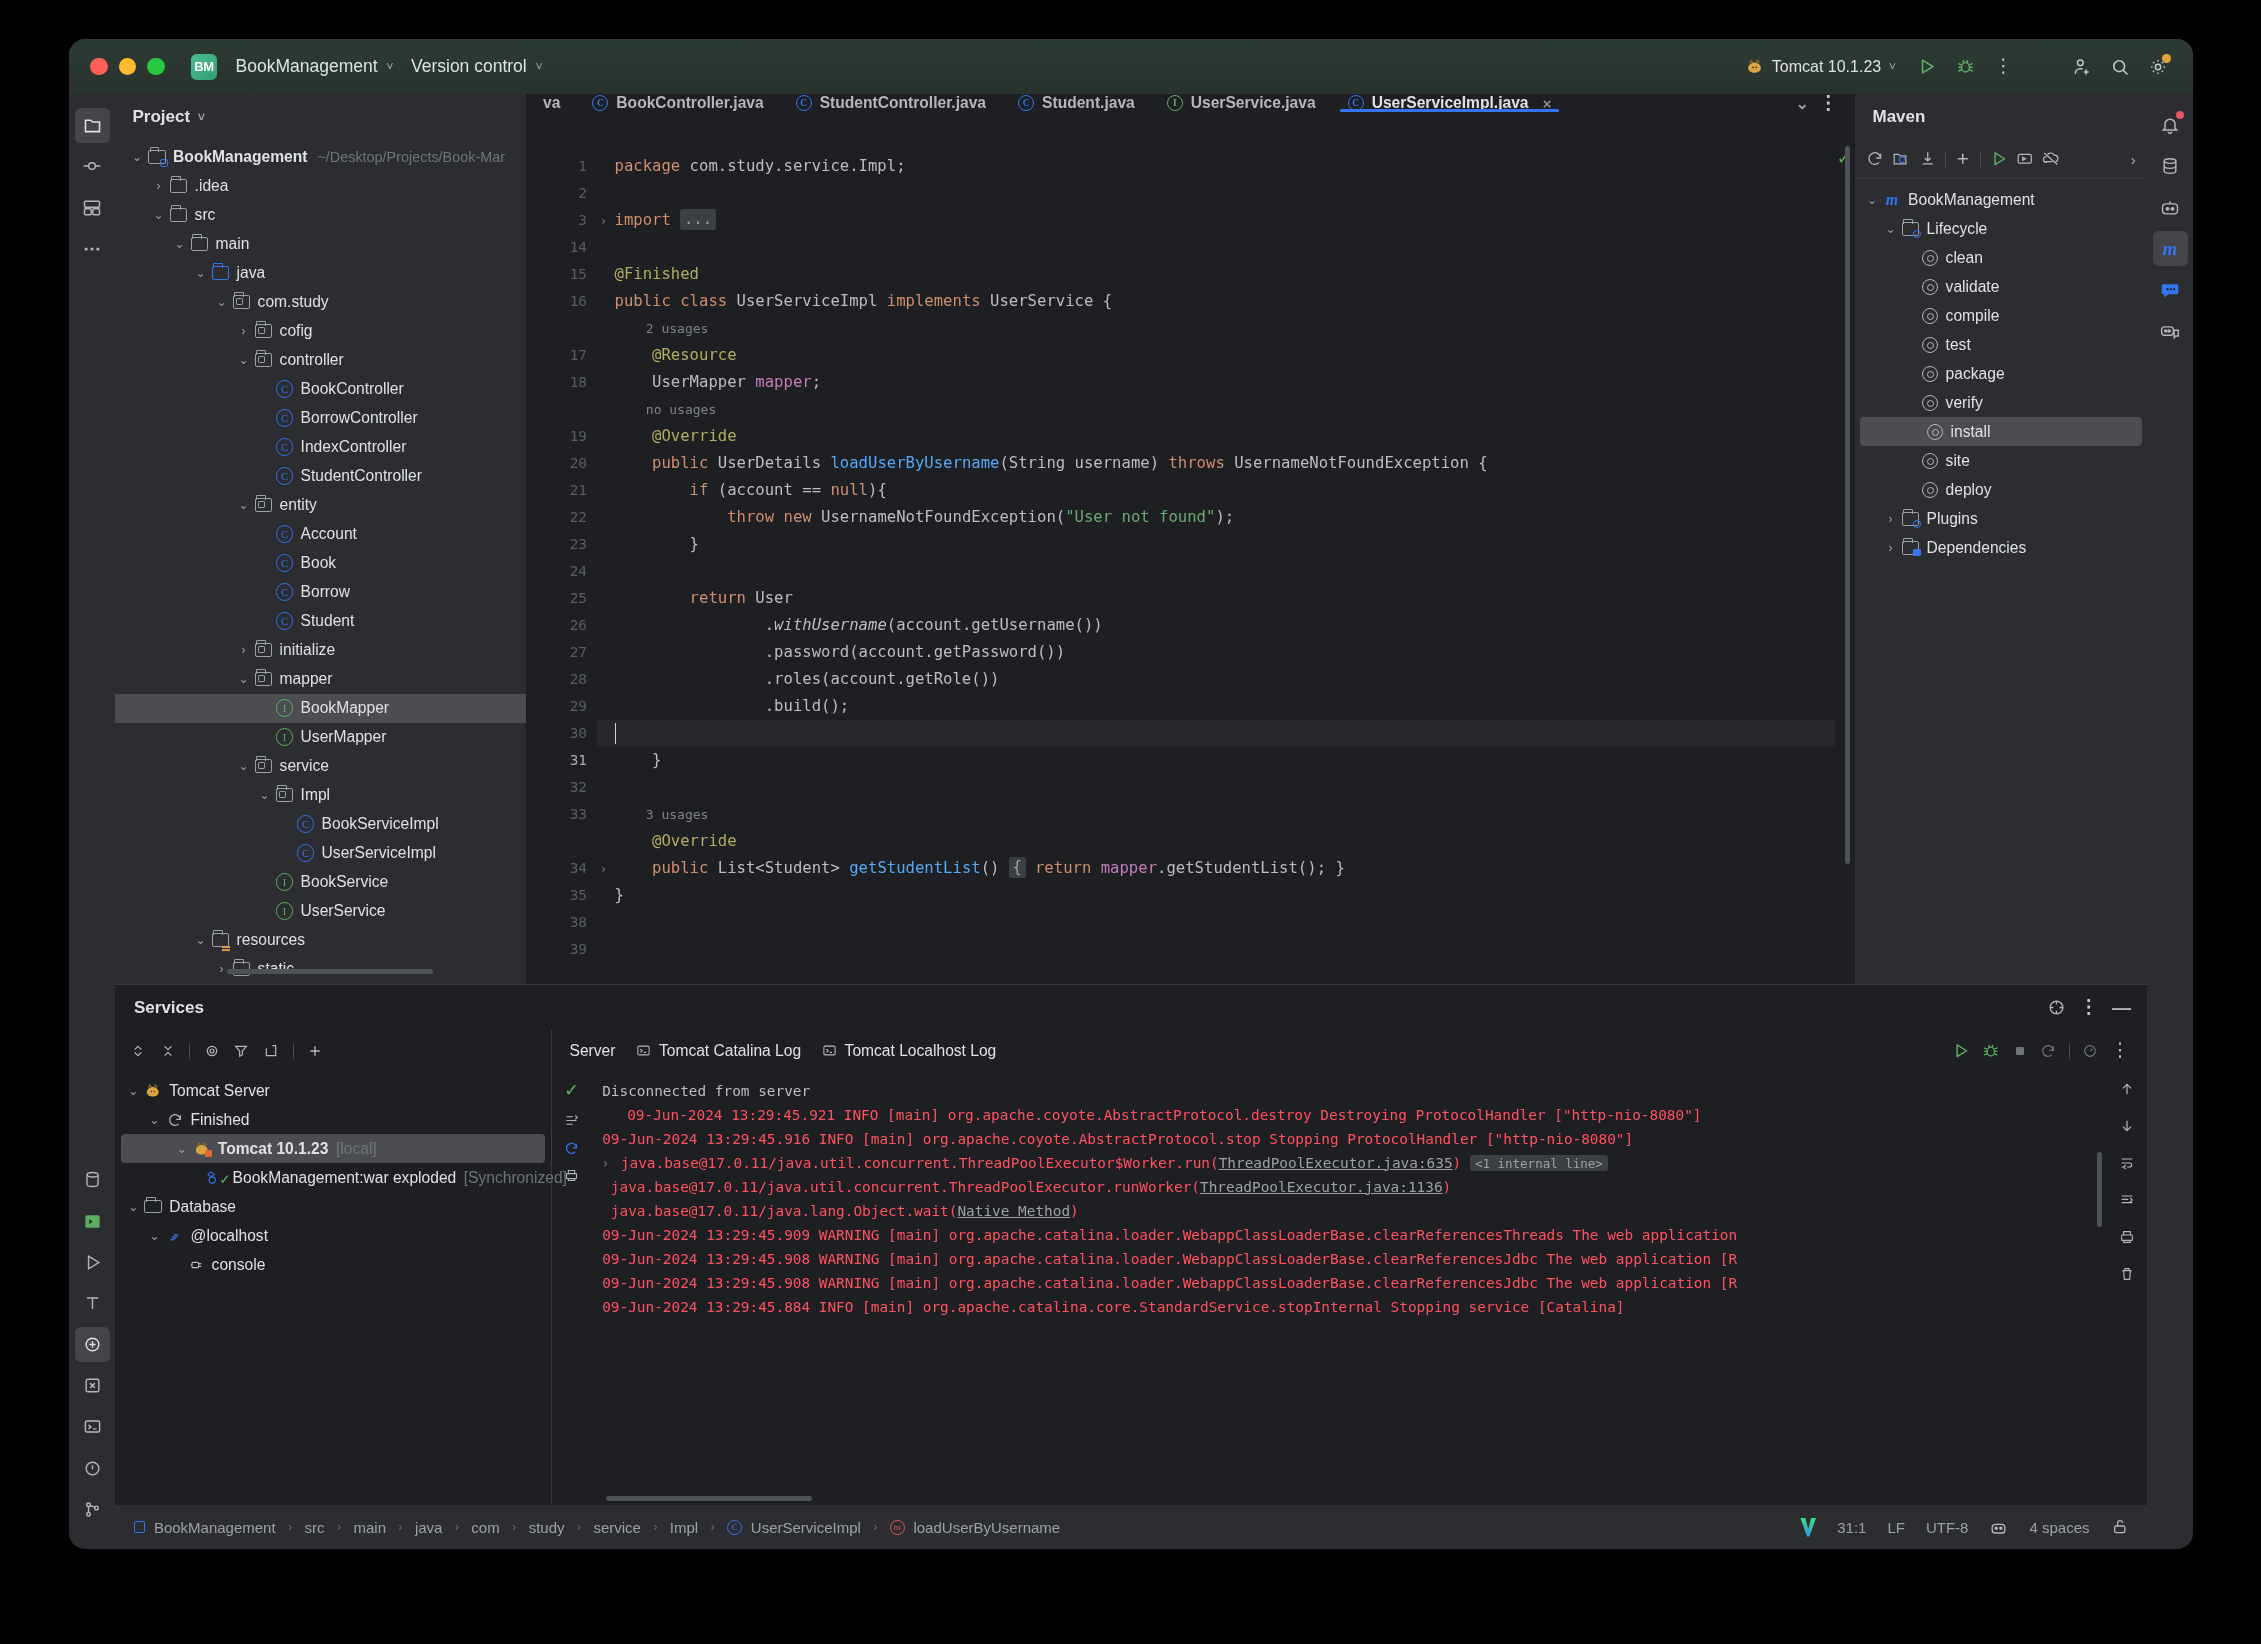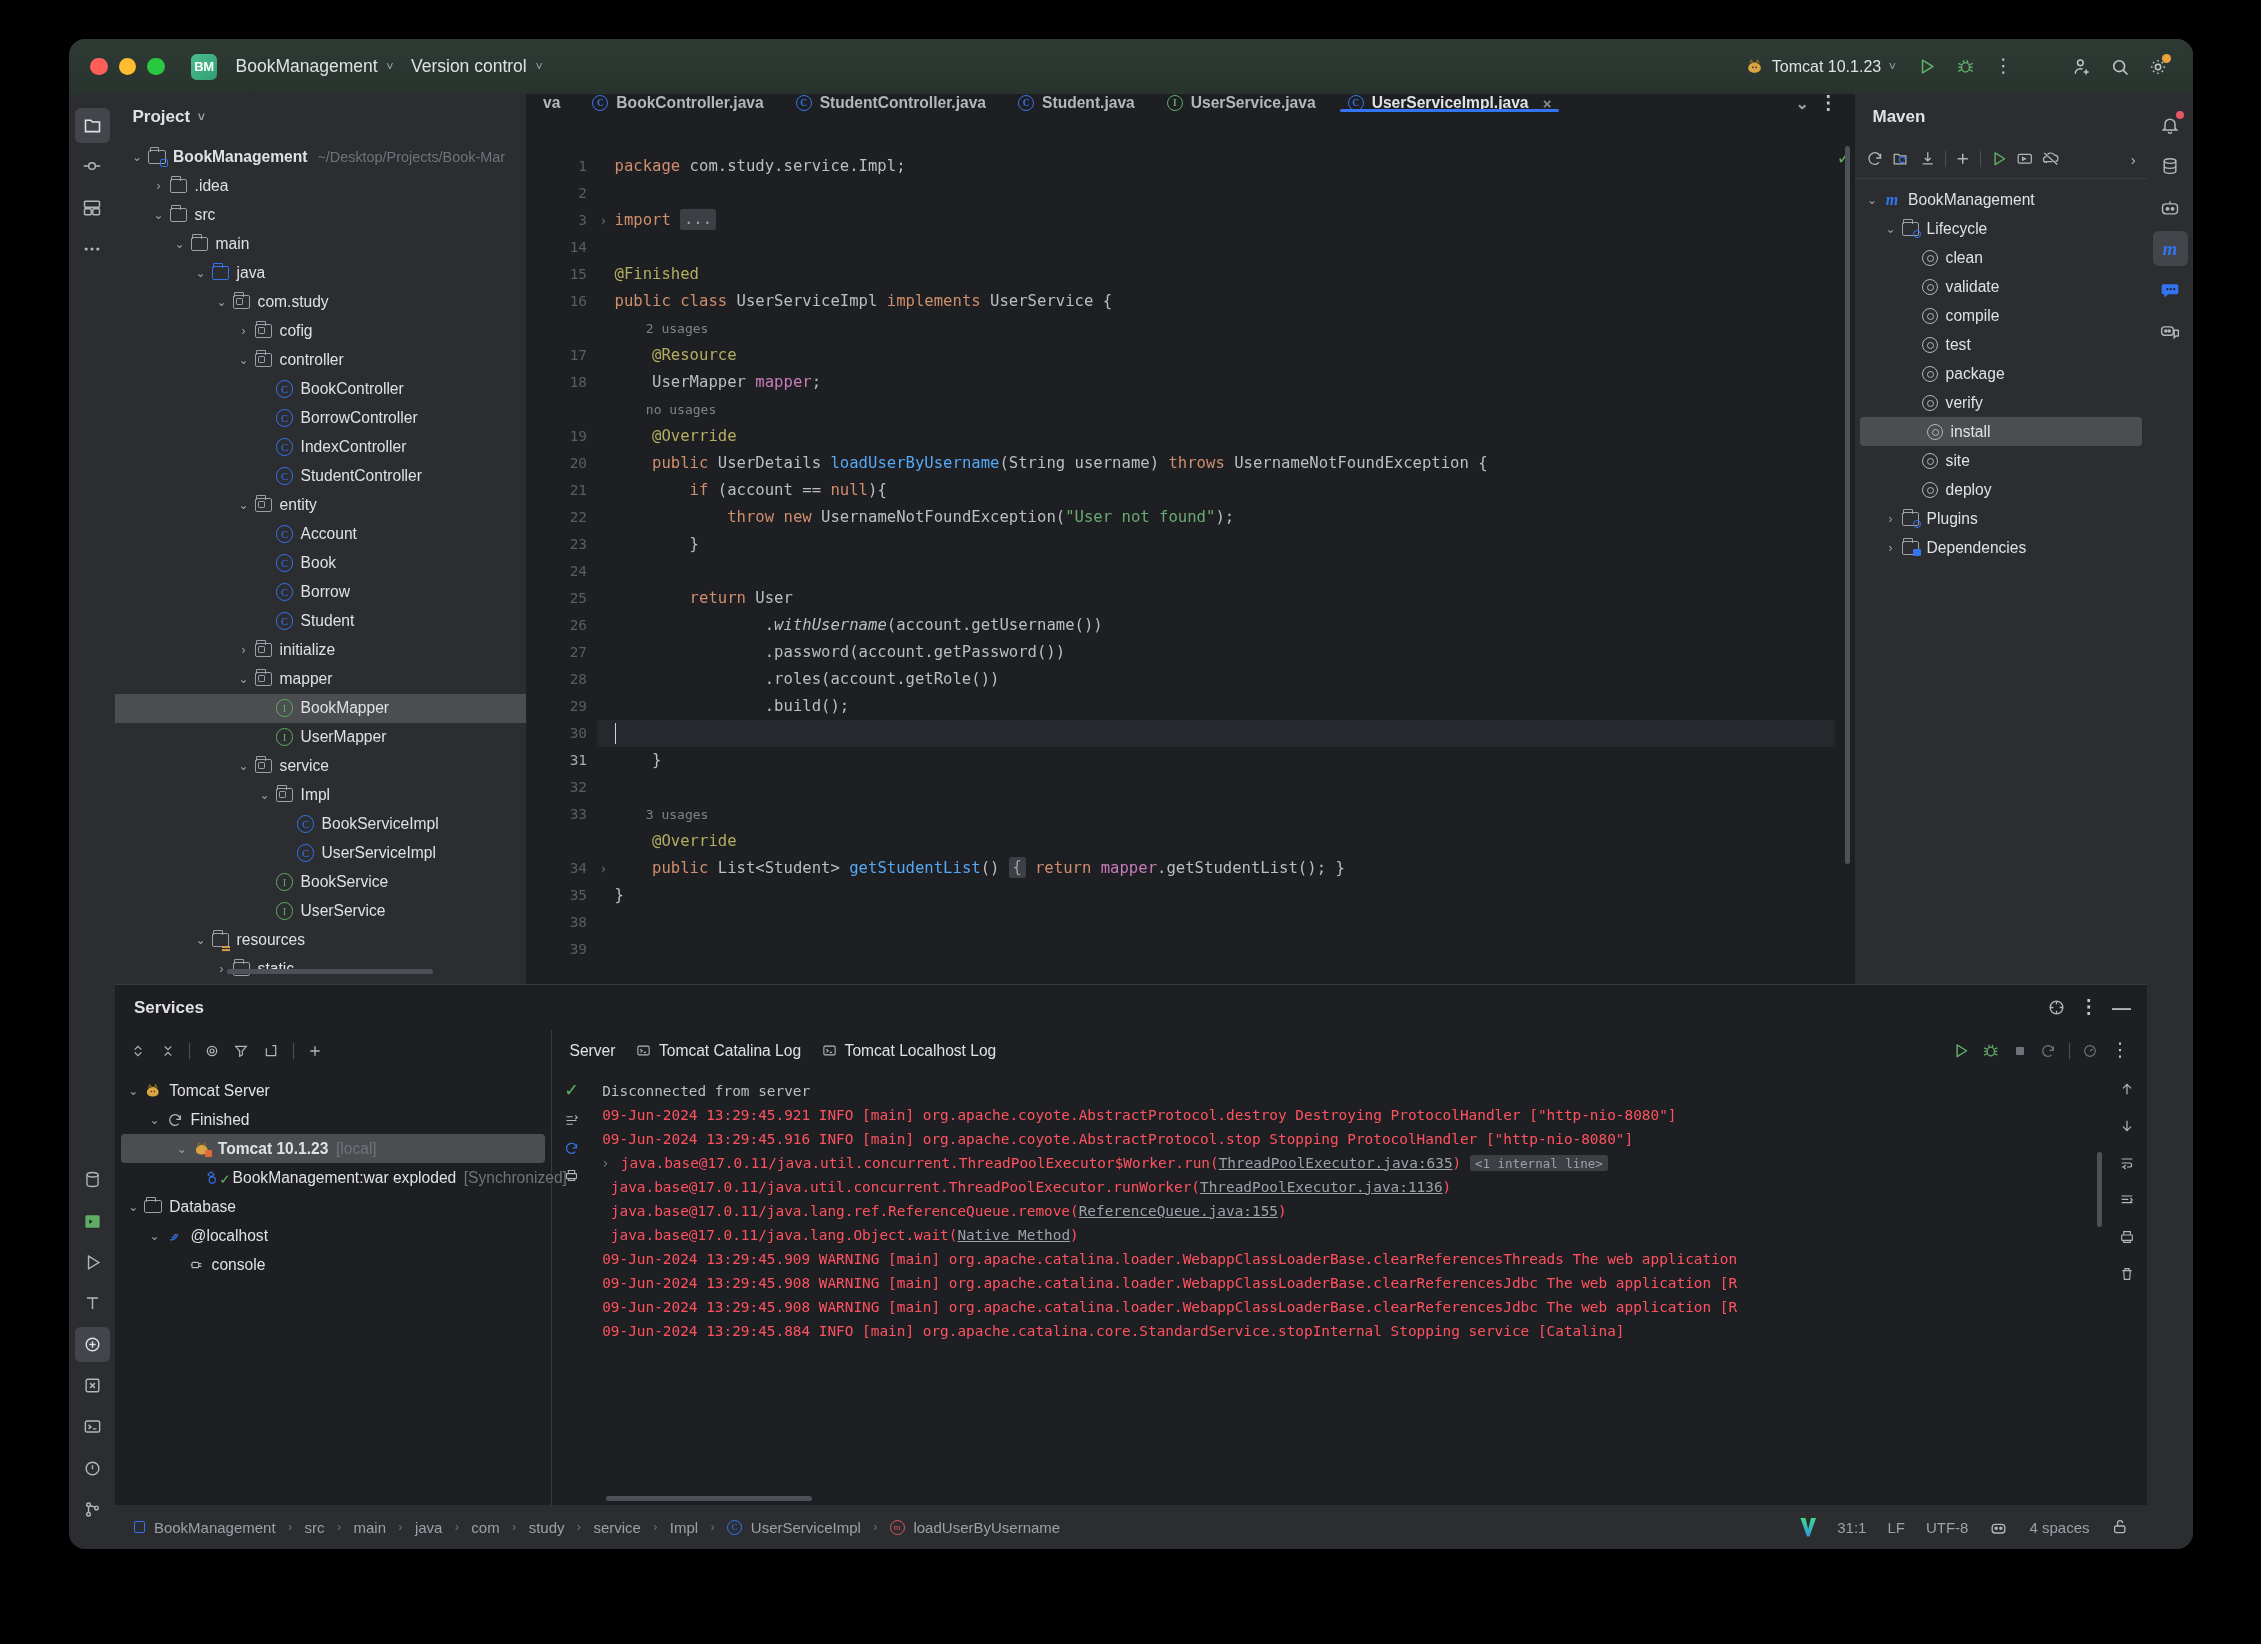--- a/index.html
+++ b/index.html
@@ -1245,25 +1245,24 @@
                 </span>
                 <span>
                   <svg width="15" height="15" viewBox="0 0 24 24" stroke="#b4b6ba" stroke-width="1.7" fill="none">
                       <rect x="4" y="9" width="16" height="8" rx="1"></rect>
                       <path d="M7 9V4h10v5M7 17v3h10v-3"></path>
                     </svg>
                 </span>
               </div>
               <div id="console">
                 <div class="lrow plain" style="position: relative;"><span>Disconnected from server</span></div>
-                  <div class="lrow" style="position: relative;"><span>09-Jun-2024 13:29:45.921 INFO [main] org.apache.coyote.AbstractProtocol.destroy Destroying ProtocolHandler ["http-nio-8080"]</span></div>
+                  <div class="lrow" style="position: relative; margin-left: 25px;"><span>09-Jun-2024 13:29:45.921 INFO [main] org.apache.coyote.AbstractProtocol.destroy Destroying ProtocolHandler ["http-nio-8080"]</span></div>
                   <div class="lrow" style="position: relative;"><span>09-Jun-2024 13:29:45.916 INFO [main] org.apache.coyote.AbstractProtocol.stop Stopping ProtocolHandler ["http-nio-8080"]</span></div>
                   <div class="lrow" style="position: relative; padding-left: 10px;"><span class="expander" style="left: -1.2px;">›</span><span> java.base@17.0.11/java.util.concurrent.ThreadPoolExecutor$Worker.run(</span><span class="lnk">ThreadPoolExecutor.java:635</span><span>) </span><span class="inl">&lt;1 internal line&gt;</span></div>
                   <div class="lrow" style="position: relative;"><span> java.base@17.0.11/java.util.concurrent.ThreadPoolExecutor.runWorker(</span><span class="lnk">ThreadPoolExecutor.java:1136</span><span>)</span></div>
-                  <div class="lrow" style="position: relative;"><span> java.base@17.0.11/java.lang.ref.ReferenceQueue.remove(</span><span class="lnk">ReferenceQueue.java:155</span><span>)</span></div>
                   <div class="lrow" style="position: relative;"><span> java.base@17.0.11/java.lang.Object.wait(</span><span class="lnk">Native Method</span><span>)</span></div>
                   <div class="lrow" style="position: relative;"><span>09-Jun-2024 13:29:45.909 WARNING [main] org.apache.catalina.loader.WebappClassLoaderBase.clearReferencesThreads The web application</span></div>
                   <div class="lrow" style="position: relative;"><span>09-Jun-2024 13:29:45.908 WARNING [main] org.apache.catalina.loader.WebappClassLoaderBase.clearReferencesJdbc The web application [R</span></div>
                   <div class="lrow" style="position: relative;"><span>09-Jun-2024 13:29:45.908 WARNING [main] org.apache.catalina.loader.WebappClassLoaderBase.clearReferencesJdbc The web application [R</span></div>
                   <div class="lrow" style="position: relative;"><span>09-Jun-2024 13:29:45.884 INFO [main] org.apache.catalina.core.StandardService.stopInternal Stopping service [Catalina]</span></div>
                   <div class="con-hscroll"></div>
                 <div class="con-vscroll"></div>
               </div>
               <div class="con-right-rail">
                 <span>

